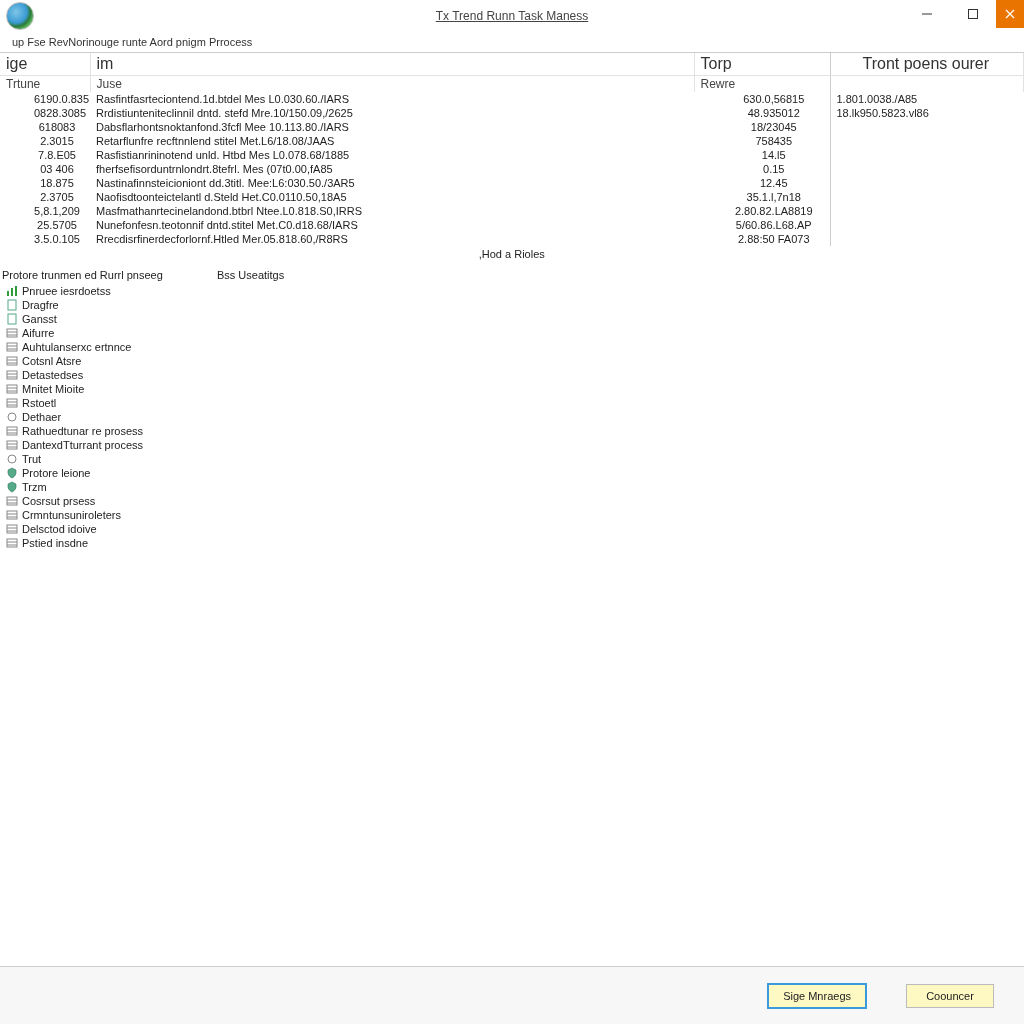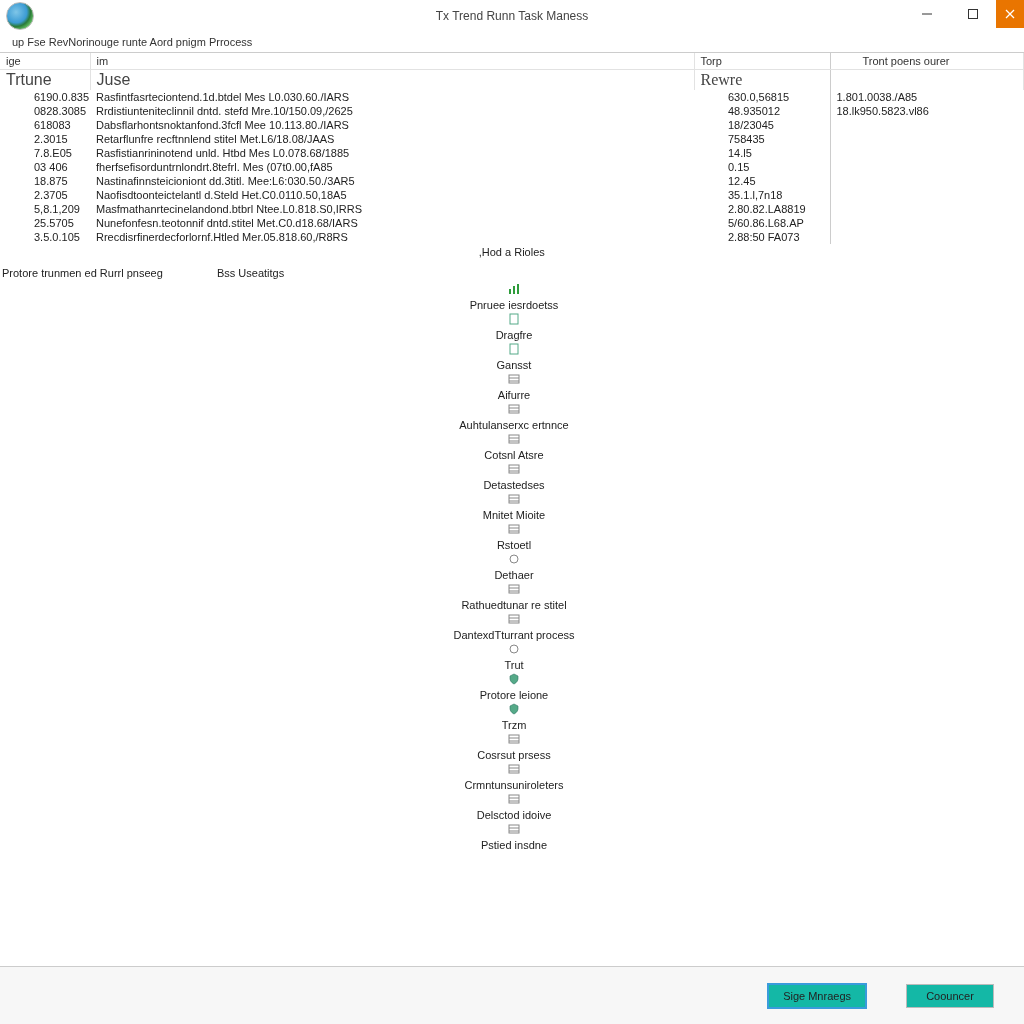--- a/index.html
+++ b/index.html
@@ -1,46 +1,46 @@
 <!DOCTYPE html>
 <html><head>
 <meta charset="utf-8">
 <style>
   * { box-sizing: border-box; margin: 0; padding: 0; }
   html, body { width: 1024px; height: 1024px; font-family: "Segoe UI", Tahoma, sans-serif; font-size: 11px; background: #fff; color: #222; overflow: hidden; }
   .titlebar { height: 32px; display: flex; align-items: center; position: relative; border-bottom: 0; }
   .titlebar .app-icon { width: 28px; height: 28px; margin: 2px 6px; border-radius: 50%; background: radial-gradient(circle at 35% 35%, #7fc6e8 0%, #3b9bd4 45%, #2a7a3a 60%, #5cb85c 75%, #fff 100%); border: 1px solid #bbb; }
-  .titlebar .title-text { position: absolute; left: 0; right: 0; text-align: center; font-size: 12px; color: #444; pointer-events: none; }
+  .titlebar .title-text { position: absolute; left: 0; right: 0; text-align: center; font-size: 12px; color: #444; pointer-events: none; text-decoration: underline; }
   .titlebar .win-controls { position: absolute; right: 0; top: 0; display: flex; }
   .win-btn { width: 46px; height: 28px; display: flex; align-items: center; justify-content: center; font-size: 13px; color: #333; }
   .win-btn.close { background: #e97500; color: #fff; width: 28px; }
   .win-btn svg { width: 12px; height: 12px; }
   .menubar { padding: 4px 12px; font-size: 11px; color: #333; border-bottom: 0; }
   .table-wrap { border-top: 1px solid #ccc; }
   table { border-collapse: collapse; width: 100%; table-layout: fixed; }
-  th { text-align: left; font-weight: normal; font-size: 11px; padding: 2px 6px; border-right: 1px solid #e2e2e2; border-bottom: 1px solid #e2e2e2; color: #333; background: #fff; }
+  th { text-align: left; font-weight: normal; font-size: 16px; padding: 2px 6px; border-right: 1px solid #e2e2e2; border-bottom: 1px solid #e2e2e2; color: #333; background: #fff; }
   th.col-name { width: 90px; }
   th.col-desc { width: 604px; }
   th.col-trip { width: 136px; border-right: 1px solid #ccc; }
   th.col-target { width: auto; padding-left: 32px; }
-  .subhdr td { font-size: 16px; padding: 1px 6px; color: #444; border-right: 1px solid #e2e2e2; }
-  .subhdr td.thin { border-right: 1px solid #ccc; font-family: Liberation Serif, serif; }
+  .subhdr td { font-size: 12px; padding: 1px 6px; color: #444; border-right: 1px solid #e2e2e2; }
+  .subhdr td.thin { border-right: 1px solid #ccc; }
   td { font-size: 11px; padding: 1px 6px; white-space: nowrap; overflow: hidden; text-overflow: clip; vertical-align: middle; }
-  td.num { text-align: left; padding-right: 10px; padding-left: 34px; }
+  td.num { text-align: center; padding-right: 10px; padding-left: 34px; }
   td.desc { color: #222; }
   .hadrow td { padding-top: 2px; text-align: center; }
   .lower { padding: 6px 2px 2px 2px; }
   .lower .head { font-size: 11px; color: #222; padding: 2px 0 3px 0; }
   .lower .head span.gap { display:inline-block; width: 48px; }
   .tree { list-style: none; }
-  .tree li { display: flex; align-items: center; gap: 4px; padding: 1px 0 1px 4px; font-size: 11px; color: #222; flex-direction: column; }
+  .tree li { display: flex; align-items: center; gap: 4px; padding: 1px 0 1px 4px; font-size: 11px; color: #222; }
   .tree li .ic { width: 12px; height: 12px; display: inline-flex; align-items: center; justify-content: center; }
   .ic svg { width: 12px; height: 12px; }
   .footer { position: absolute; left: 0; right: 0; bottom: 0; height: 58px; border-top: 1px solid #ccc; background: #f7f7f7; display: flex; align-items: center; justify-content: flex-end; gap: 40px; padding-right: 30px; }
-  .btn { min-width: 88px; height: 24px; padding: 0 14px; font-size: 11px; background: #14b8a6; border: 1px solid #bbb; display: inline-flex; align-items: center; justify-content: center; }
+  .btn { min-width: 88px; height: 24px; padding: 0 14px; font-size: 11px; background: #fef9c3; border: 1px solid #bbb; display: inline-flex; align-items: center; justify-content: center; }
   .btn.primary { border: 1px solid #3a9bdc; outline: 1px solid #3a9bdc; }
   .divider-v { border-right: 1px solid #ccc; }
 </style>
 </head>
 <body>
 
 <div class="titlebar">
   <div class="app-icon"></div>
   <div class="title-text">Tx Trend Runn Task Maness</div>
   <div class="win-controls">
@@ -263,21 +263,21 @@
         <span>Dethaer</span>
       </li>
       <li>
         <span class="ic">
           <svg viewBox="0 0 12 12">
             <rect x="1" y="2" width="10" height="8" fill="none" stroke="#888" stroke-width="1"></rect>
             <line x1="1" y1="5" x2="11" y2="5" stroke="#888"></line>
             <line x1="1" y1="8" x2="11" y2="8" stroke="#888"></line>
           </svg>
         </span>
-        <span>Rathuedtunar re stitel</span>
+        <span>Rathuedtunar re prosess</span>
       </li>
       <li>
         <span class="ic">
           <svg viewBox="0 0 12 12">
             <rect x="1" y="2" width="10" height="8" fill="none" stroke="#888" stroke-width="1"></rect>
             <line x1="1" y1="5" x2="11" y2="5" stroke="#888"></line>
             <line x1="1" y1="8" x2="11" y2="8" stroke="#888"></line>
           </svg>
         </span>
         <span>DantexdTturrant process</span>

